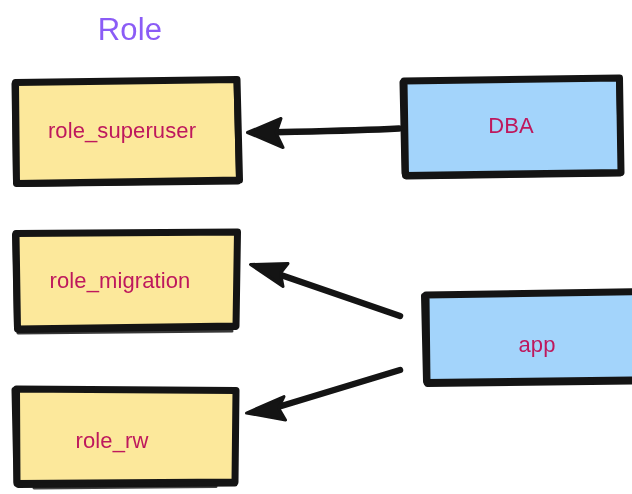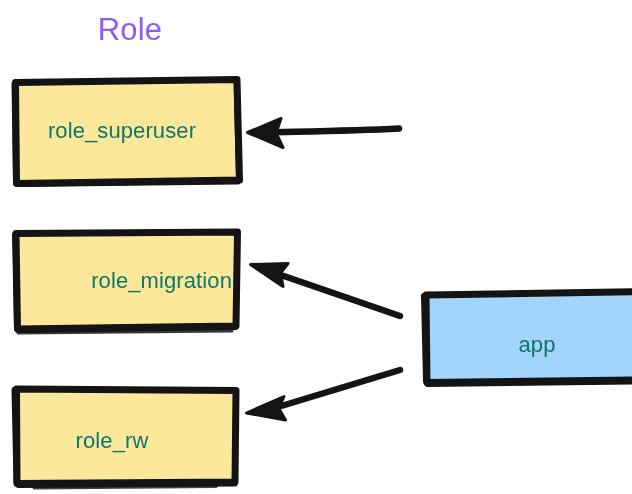--- a/index.html
+++ b/index.html
@@ -40,35 +40,35 @@
     display: flex;
     align-items: center;
     justify-content: center;
     box-sizing: border-box;
   }
   .node-label {
     position: relative;
     z-index: 2;
     font-size: 22px;
     font-weight: 400;
-    color: #0f766e;
+    color: #be185d;
     white-space: nowrap;
     letter-spacing: 0.1px;
   }
   .node svg.sketch {
     position: absolute;
     left: -10px;
     top: -10px;
     overflow: visible;
     z-index: 1;
   }
 
   
   #node-role-superuser { left: 14px;  top: 80px;  width: 224px; height: 102px; }
-  #node-role-migration { left: 14px;  top: 232px; width: 224px; height: 98px; justify-content: flex-end;  }
+  #node-role-migration { left: 14px;  top: 232px; width: 224px; height: 98px;  }
   #node-role-rw        { left: 14px;  top: 388px; width: 224px; height: 97px;  }
   #node-dba            { left: 402px; top: 78px;  width: 218px; height: 99px;  }
   #node-app            { left: 424px; top: 290px; width: 218px; height: 93px;  }
 
   
   #node-role-superuser .node-label { transform: translate(-4px, 0px); }
   #node-role-migration .node-label { transform: translate(-6px, 0px); }
   #node-role-rw        .node-label { transform: translate(-14px, 4px); }
   #node-dba            .node-label { transform: translate(0px, -2px); }
   #node-app            .node-label { transform: translate(4px, 8px); }
@@ -112,20 +112,29 @@
   <div class="node" id="node-role-rw">
     <svg class="sketch" width="244" height="117" viewBox="0 0 244 117">
       <path d="M12.5 11 L232 12.5 L231 104 L13 105.5 Z" fill="#fce89b" stroke="#141414" stroke-width="7" stroke-linejoin="round" stroke-linecap="round"></path>
       <path d="M10.5 12 L12.5 104" fill="none" stroke="#141414" stroke-width="6" stroke-linecap="round"></path>
       <path d="M14 107.5 L231 106" fill="none" stroke="#141414" stroke-width="5" stroke-linecap="round"></path>
       <path d="M30 110 L212 108.5" fill="none" stroke="#141414" stroke-width="3" stroke-linecap="round" opacity="0.8"></path>
     </svg>
     <span class="node-label">role_rw</span>
   </div>
 
+  <div class="node" id="node-dba">
+    <svg class="sketch" width="238" height="119" viewBox="0 0 238 119">
+      <path d="M12 13 L227.5 10 L229 104.5 L13.5 107.5 Z" fill="#a3d4fb" stroke="#141414" stroke-width="7" stroke-linejoin="round" stroke-linecap="round"></path>
+      <path d="M10.5 14.5 L12.5 105" fill="none" stroke="#141414" stroke-width="6" stroke-linecap="round"></path>
+      <path d="M14 109 L228.5 106" fill="none" stroke="#141414" stroke-width="5" stroke-linecap="round"></path>
+      <path d="M226.5 10.5 L229 104" fill="none" stroke="#141414" stroke-width="5" stroke-linecap="round"></path>
+    </svg>
+    <span class="node-label">DBA</span>
+  </div>
 
   <div class="node" id="node-app">
     <svg class="sketch" width="238" height="113" viewBox="0 0 238 113">
       <path d="M12 15 L228 11.5 L228.5 100 L13 102.5 Z" fill="#a3d4fb" stroke="#141414" stroke-width="7" stroke-linejoin="round" stroke-linecap="round"></path>
       <path d="M10 16 L12 101" fill="none" stroke="#141414" stroke-width="6" stroke-linecap="round"></path>
       <path d="M13.5 104 L228 101.5" fill="none" stroke="#141414" stroke-width="6" stroke-linecap="round"></path>
       <path d="M227 12 L229 100" fill="none" stroke="#141414" stroke-width="5" stroke-linecap="round"></path>
     </svg>
     <span class="node-label">app</span>
   </div>

